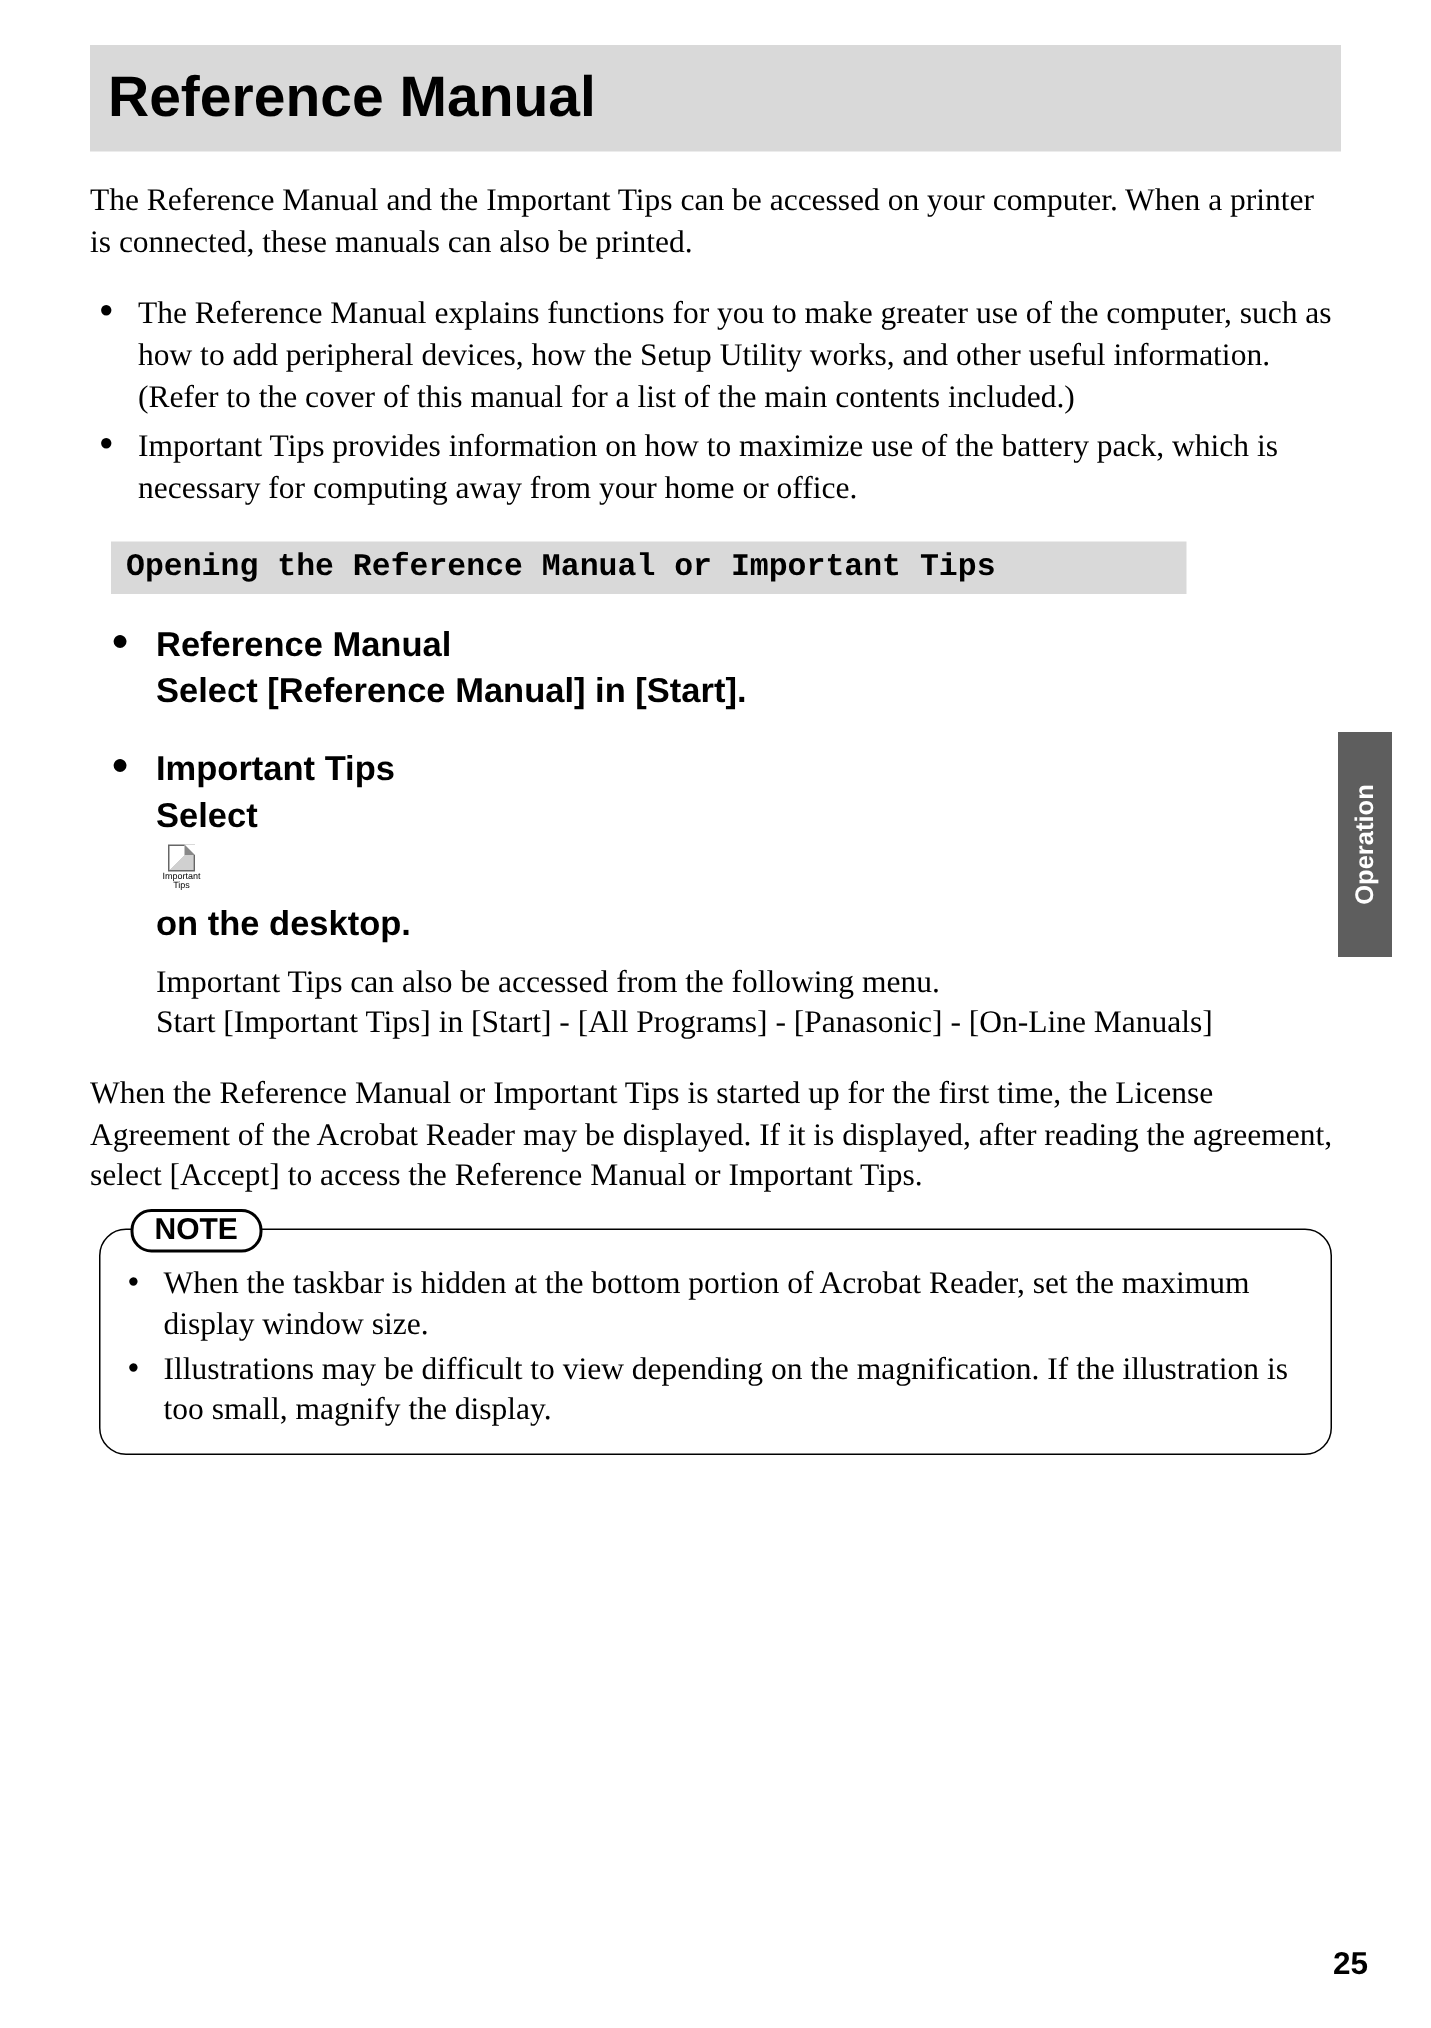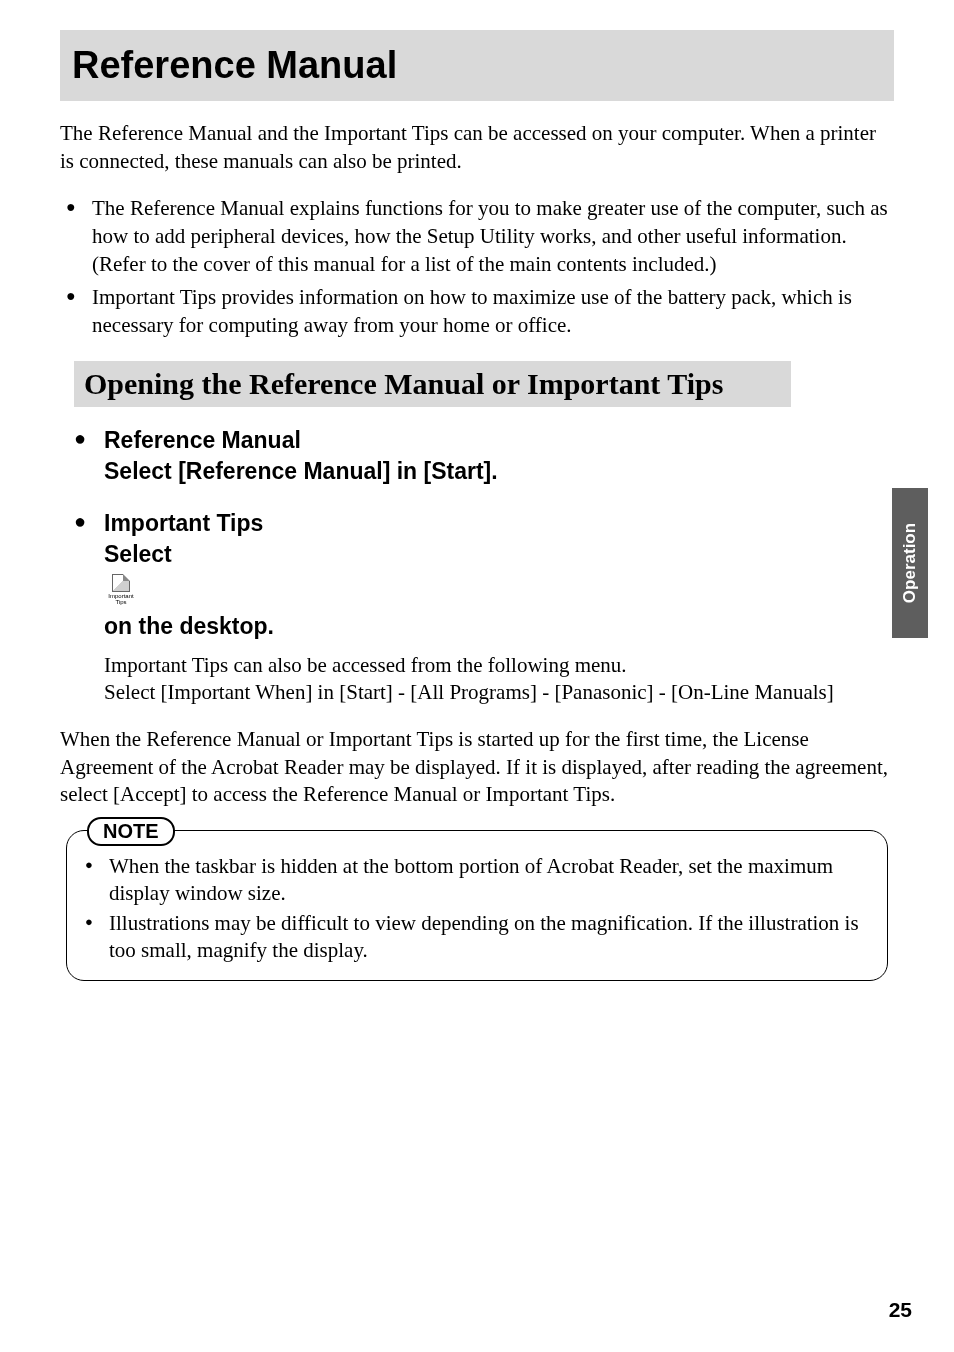--- a/index.html
+++ b/index.html
@@ -49,23 +49,23 @@
     }
     ul.main-bullets > li::before {
       content: "●";
       position: absolute;
       left: 6px;
       top: 0;
       font-size: 16px;
       line-height: 26px;
     }
     .section-heading {
-      font-family: Liberation Serif, serif;
-      font-weight: bold;
-      font-size: 30px;
+      font-family: Liberation Mono, monospace;
+      font-weight: bold;
+      font-size: 21px;
       color: #000;
       background: #d9d9d9;
       padding: 6px 8px 6px 10px;
       margin: 22px 0 18px 14px;
       width: 717px;
     }
     .sub-block {
       margin-left: 14px;
       margin-bottom: 20px;
     }
@@ -243,21 +243,21 @@
     <div class="sub-instruction with-icon">
       <span>Select </span>
       <span class="desktop-icon">
         <span class="ico"></span>
         <span class="lbl">Important Tips</span>
       </span>
       <span> on the desktop.</span>
     </div>
     <div class="sub-body">
       <div>Important Tips can also be accessed from the following menu.</div>
-      <div>Select [Important When] in [Start] - [All Programs] - [Panasonic] - [On-Line Manuals]</div>
+      <div>Start [Important Tips] in [Start] - [All Programs] - [Panasonic] - [On-Line Manuals]</div>
     </div>
   </div>
 
   <p class="agreement">When the Reference Manual or Important Tips is started up for the first time, the License Agreement of the Acrobat Reader may be displayed. If it is displayed, after reading the agreement, select [Accept] to access the Reference Manual or Important Tips.</p>
 
   <div class="note-box">
     <div class="note-label">NOTE</div>
     <ul>
       <li>When the taskbar is hidden at the bottom portion of Acrobat Reader, set the maximum display window size.</li>
       <li>Illustrations may be difficult to view depending on the magnification.  If the illustration is too small, magnify the display.</li>

